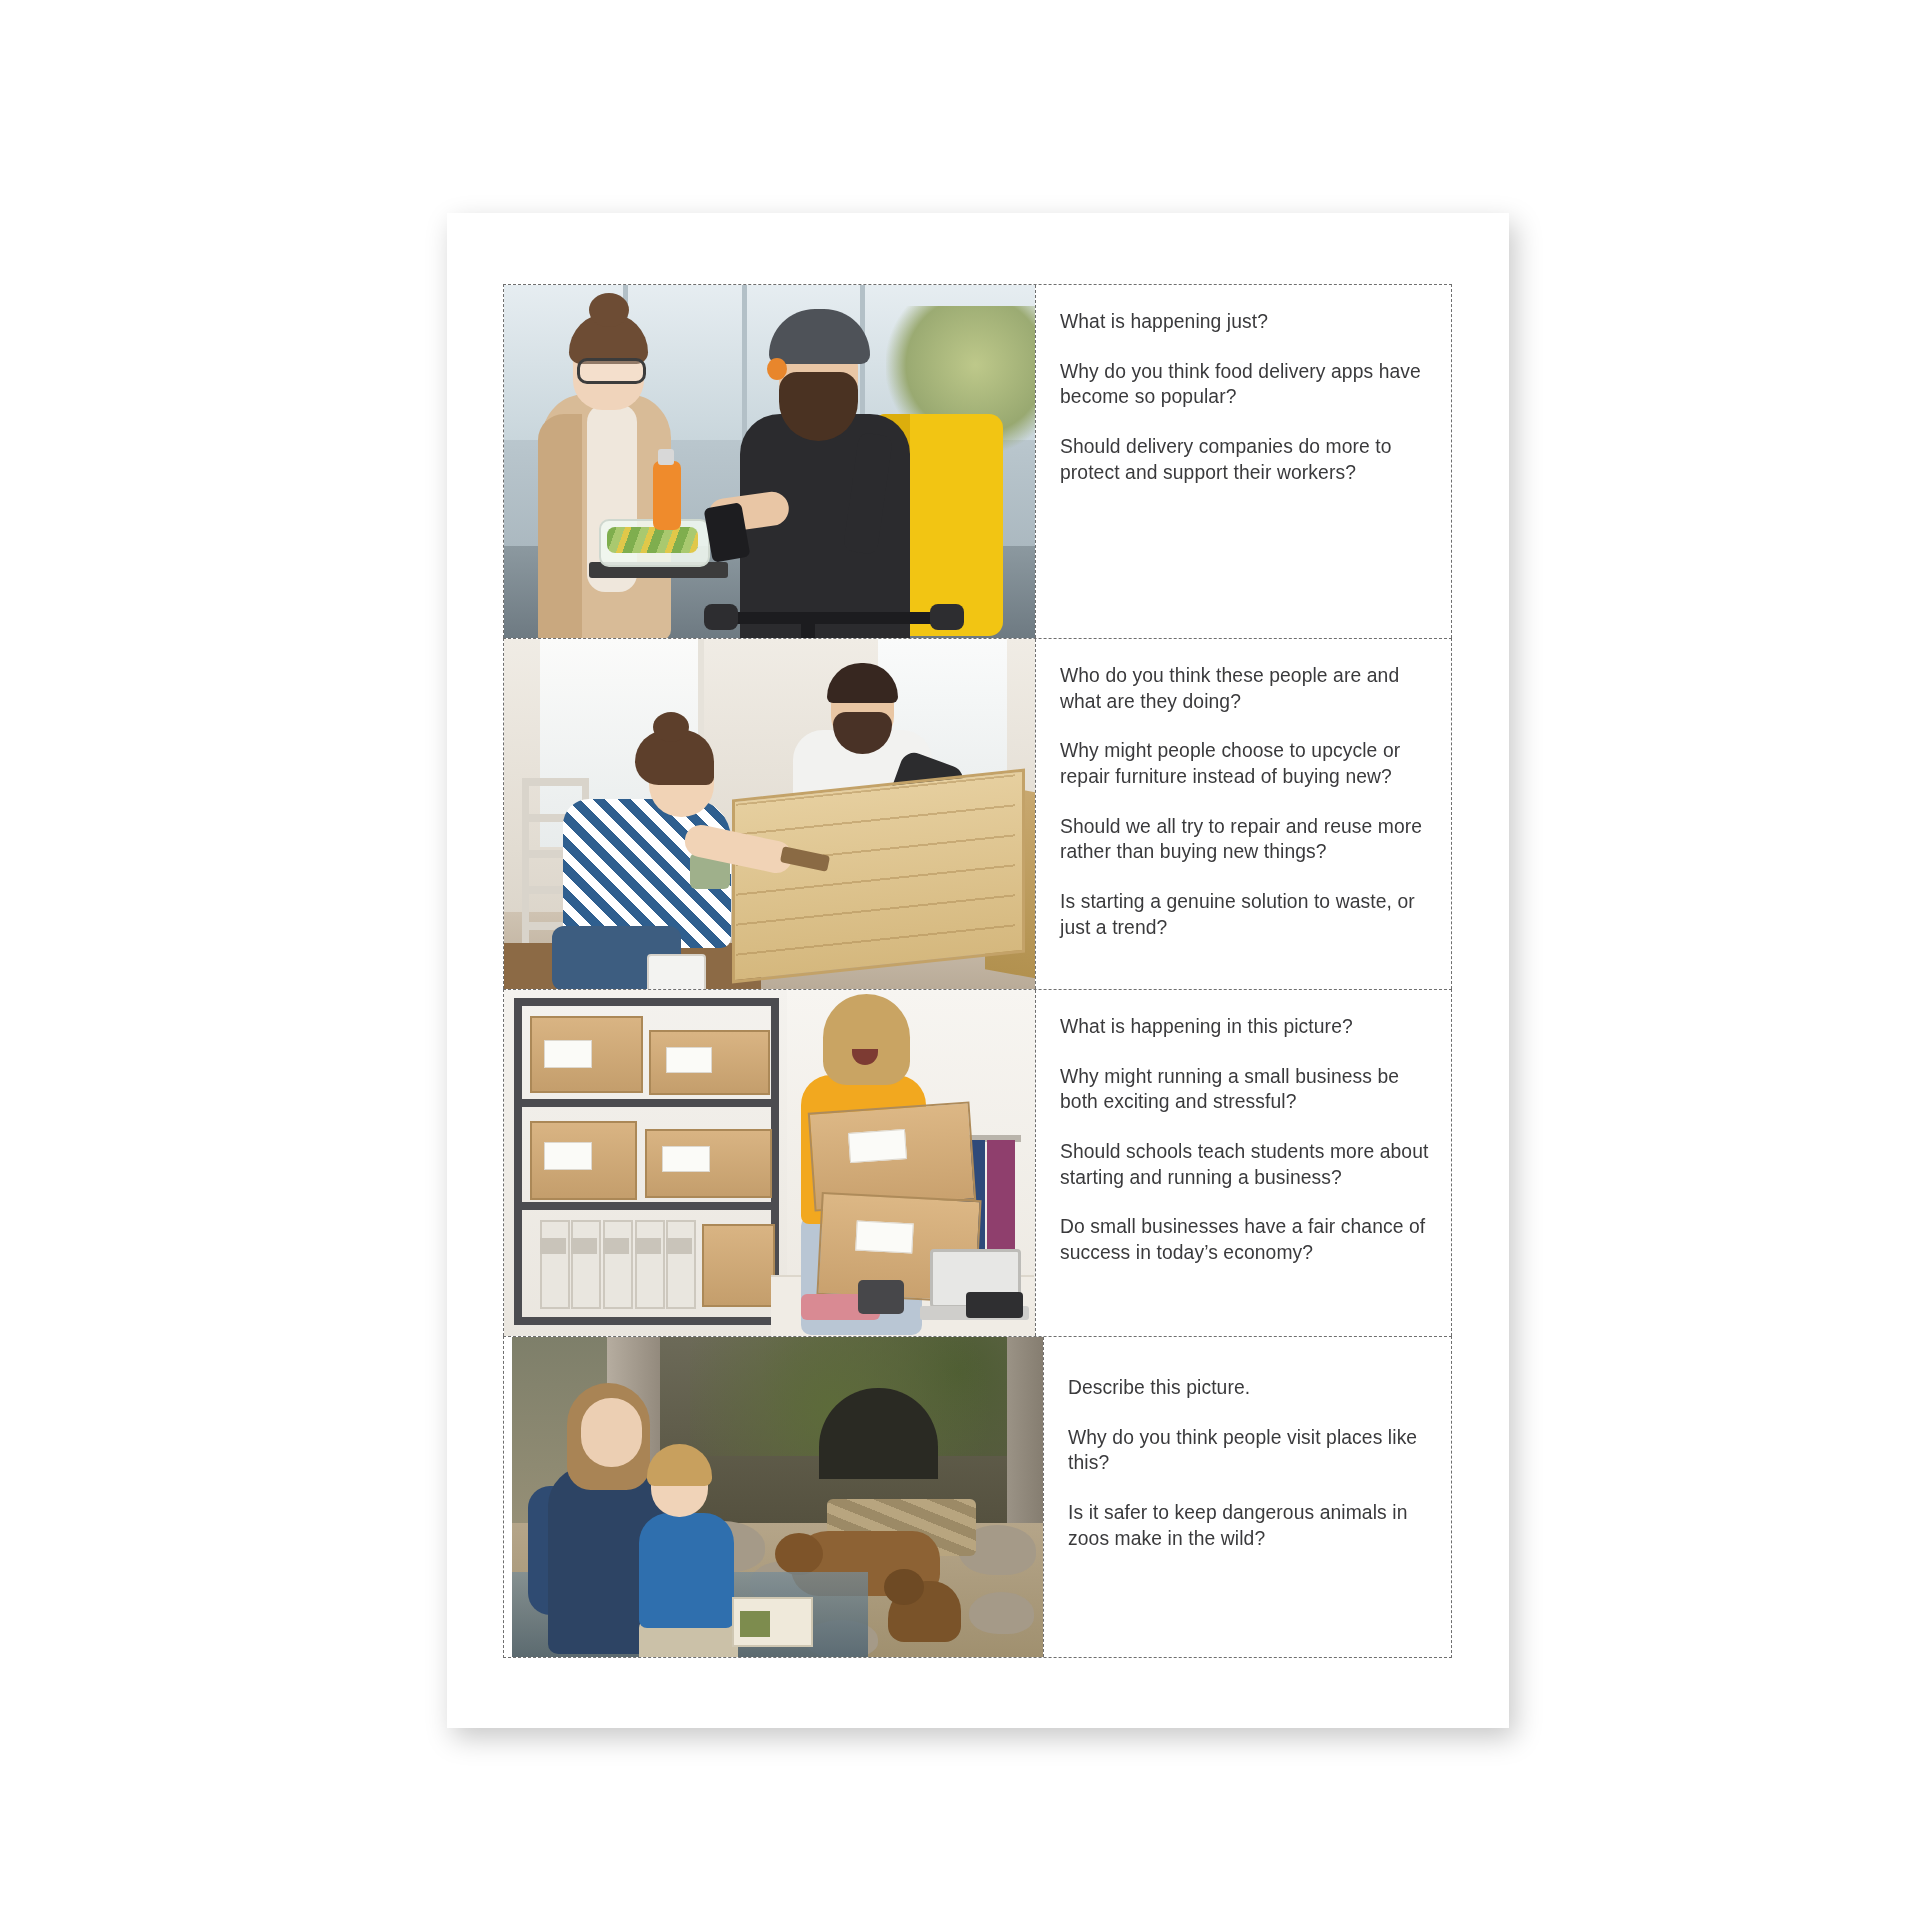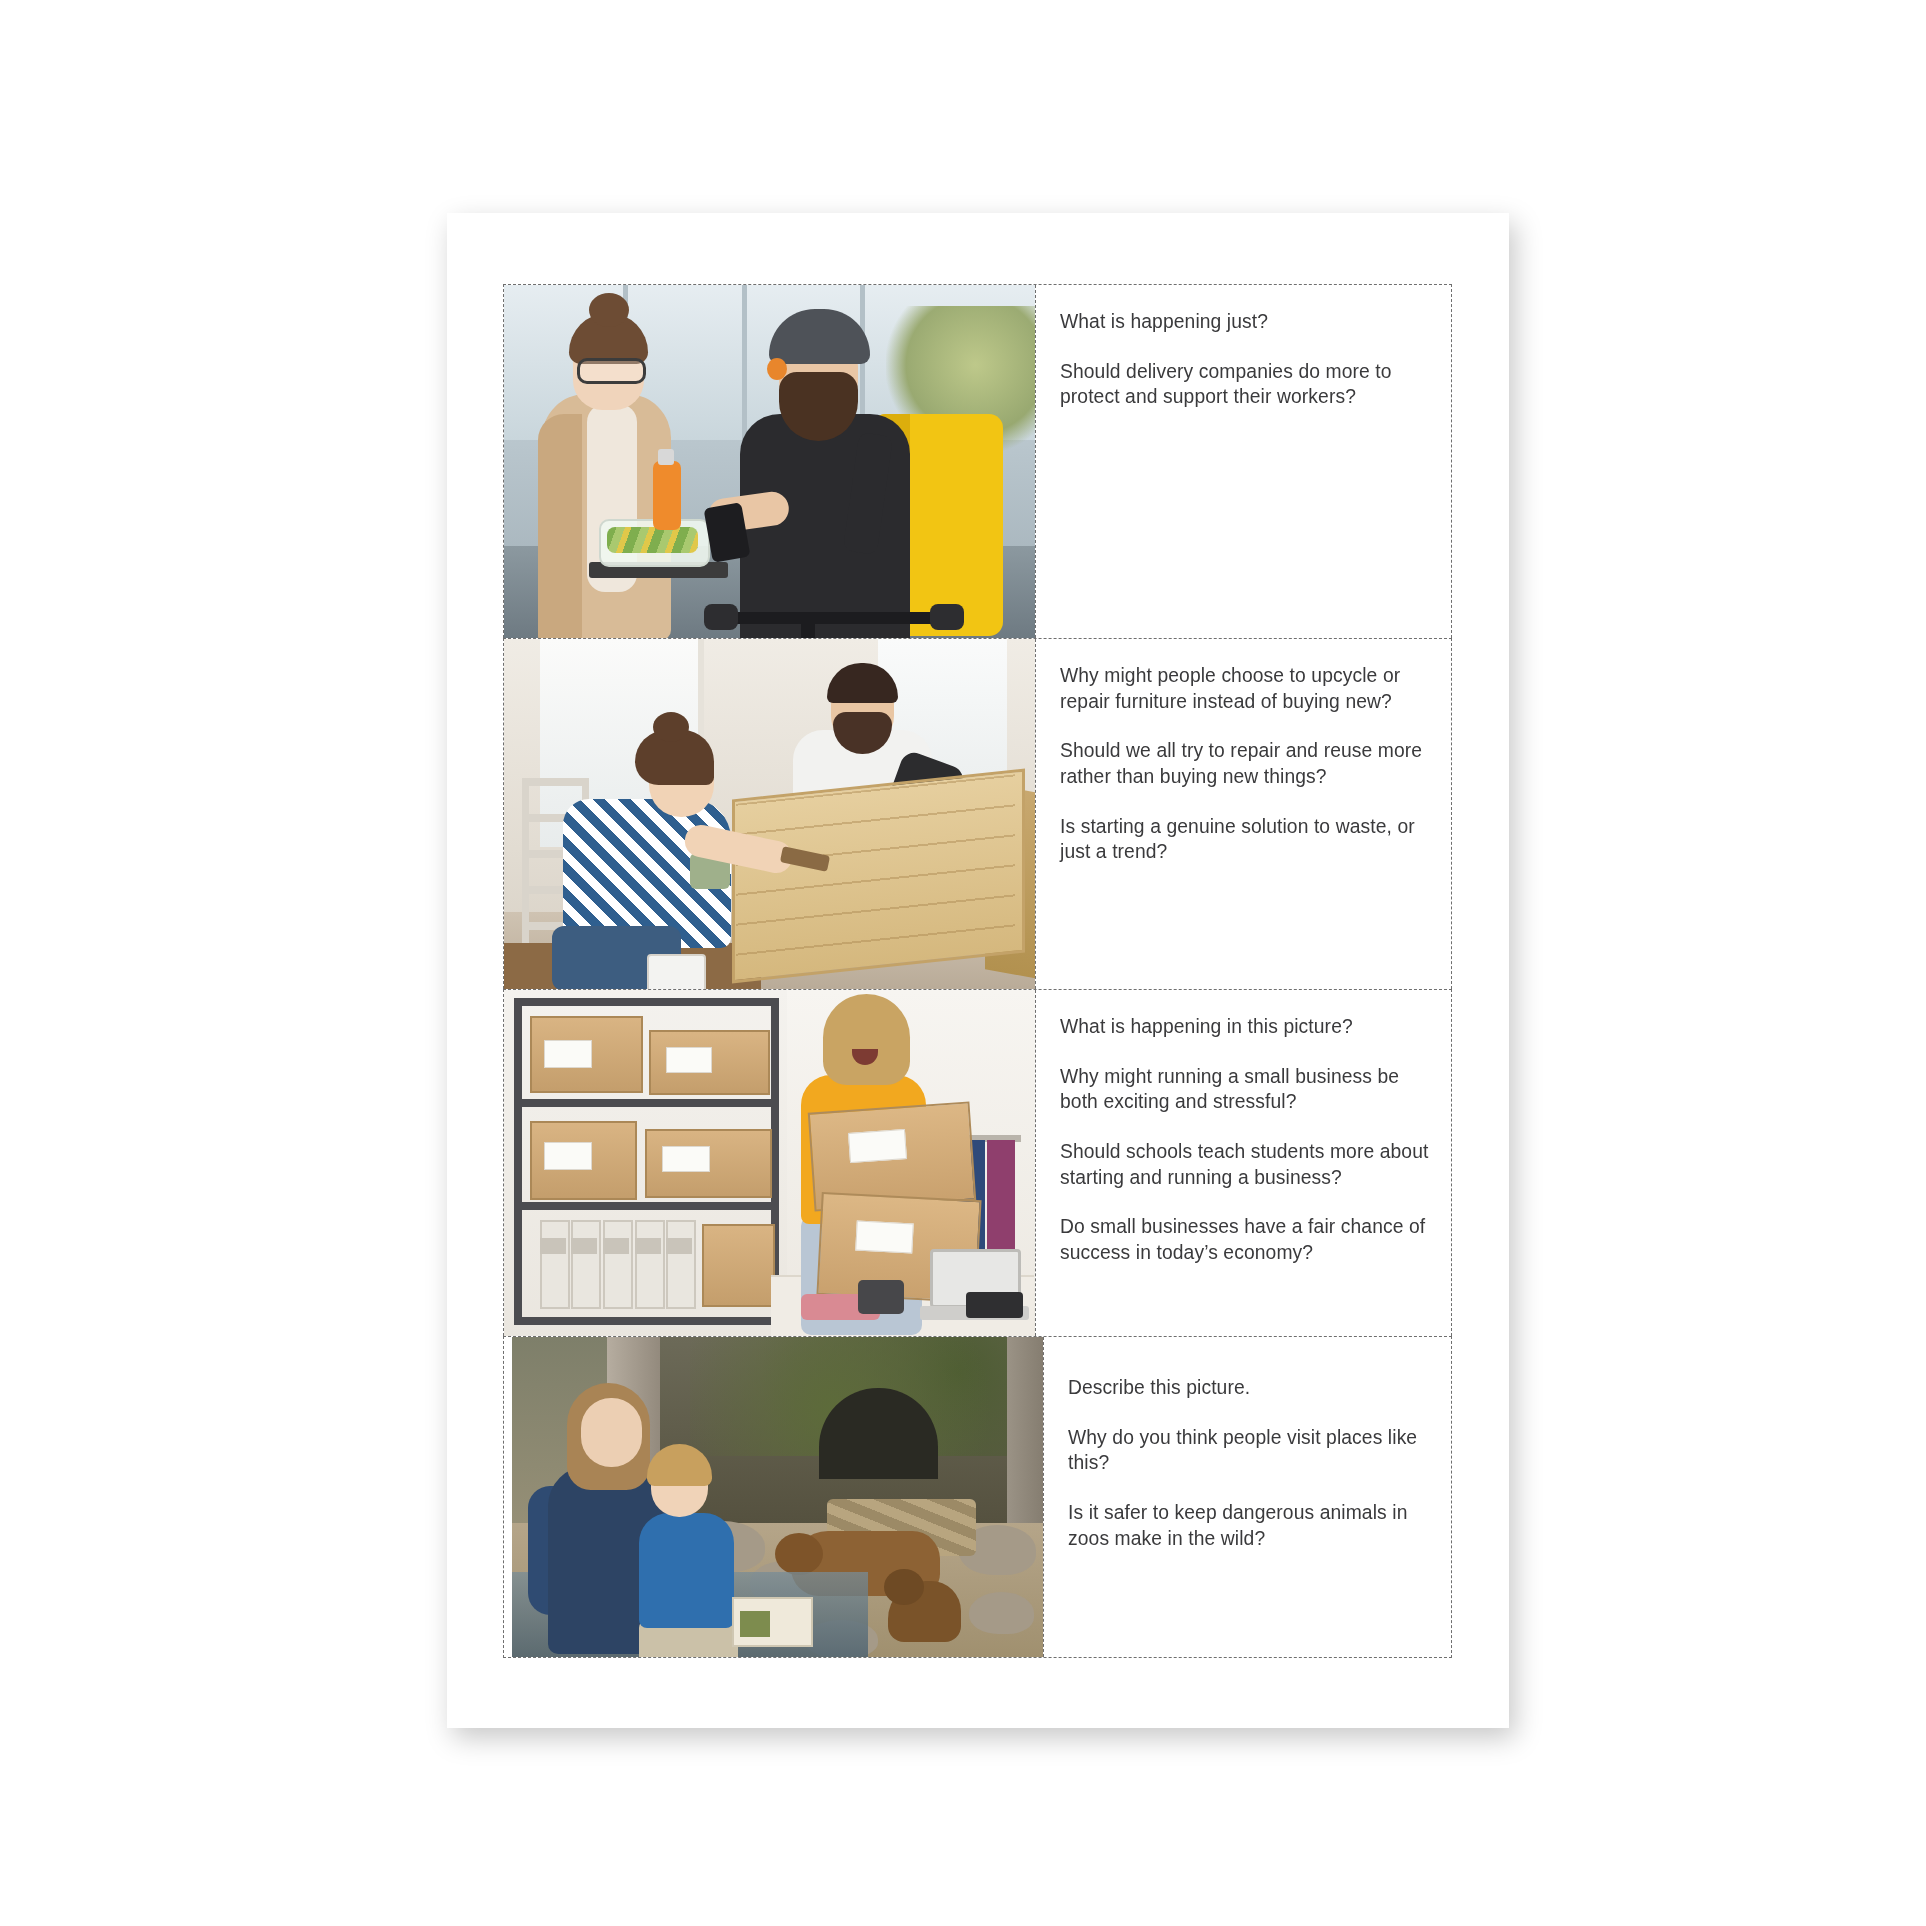--- a/index.html
+++ b/index.html
@@ -506,20 +506,21 @@
           <div class="i1-ear"></div>
           <div class="i1-arm-l"></div>
           <div class="i1-phone"></div>
           <div class="i1-bike-bar"></div>
           <div class="i1-bike-stem"></div>
           <div class="i1-grip-l"></div>
           <div class="i1-grip-r"></div>
         </div>
         <div class="qcell">
           <div class="q">What is happening just?</div>
+          <div class="q">Why do you think food delivery apps have become so popular?</div>
           <div class="q">Should delivery companies do more to protect and support their workers?</div>
         </div>
       </div>
 
       <div class="row row-2">
         <div class="pic img2">
           <div class="i2-win"></div>
           <div class="i2-win2"></div>
           <div class="i2-floor"></div>
           <div class="i2-ladder"></div>
@@ -536,20 +537,21 @@
           <div class="i2-woman-jeans"></div>
           <div class="i2-woman-head"></div>
           <div class="i2-woman-hair"></div>
           <div class="i2-woman-bun"></div>
           <div class="i2-mug"></div>
           <div class="i2-woman-arm"></div>
           <div class="i2-brush"></div>
           <div class="i2-can"></div>
         </div>
         <div class="qcell">
+          <div class="q">Who do you think these people are and what are they doing?</div>
           <div class="q">Why might people choose to upcycle or repair furniture instead of buying new?</div>
           <div class="q">Should we all try to repair and reuse more rather than buying new things?</div>
           <div class="q">Is starting a genuine solution to waste, or just a trend?</div>
         </div>
       </div>
 
       <div class="row row-3">
         <div class="pic img3">
           <div class="i3-wall"></div>
           <div class="i3-rail"></div>

